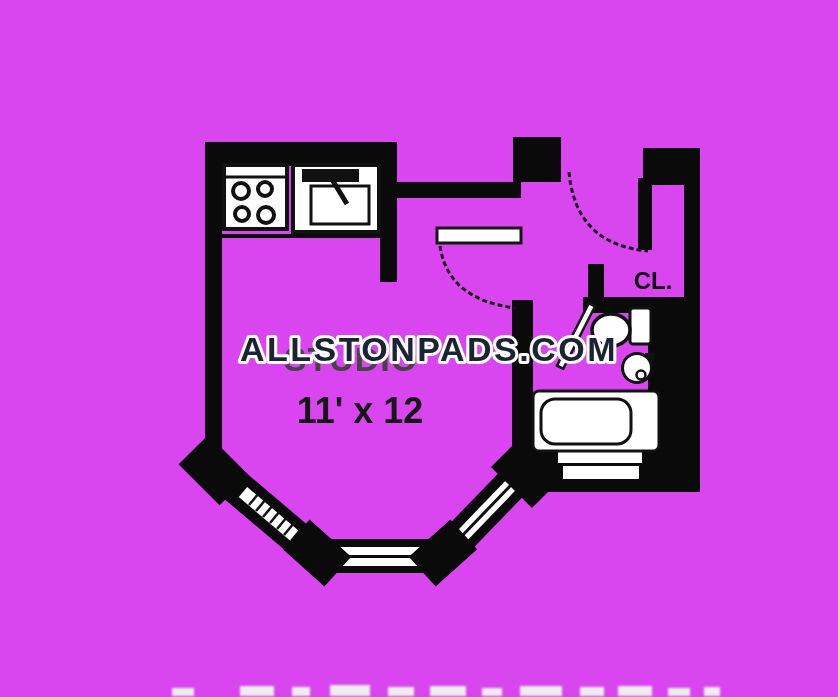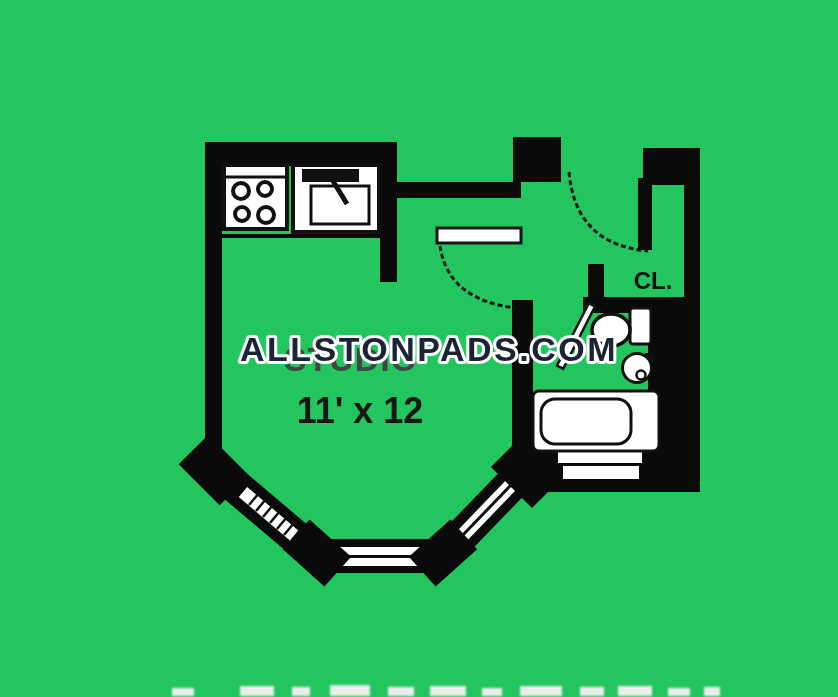--- a/index.html
+++ b/index.html
@@ -1,16 +1,16 @@
 <!DOCTYPE html>
 <html><head>
 <meta charset="utf-8">
 <style>
   html,body { margin:0; padding:0; background:#ffffff; }
-  .stage { position:relative; width:838px; height:697px; background:#22c55e; overflow:hidden; }
+  .stage { position:relative; width:838px; height:697px; background:#d946ef; overflow:hidden; }
   svg { display:block; }
 
   
   .wall-fill   { fill:#0a0a0a; }
   .wall-stroke { stroke:#0a0a0a; fill:none; }
   .win-white   { fill:#ffffff; }
   .fx          { fill:#ffffff; stroke:#111111; }
   .fx-line     { stroke:#111111; fill:none; }
   .door-arc    { stroke:#161616; fill:none; stroke-width:3; stroke-dasharray:5 3; }
   .door-leaf   { fill:#ffffff; stroke:#161616; }

